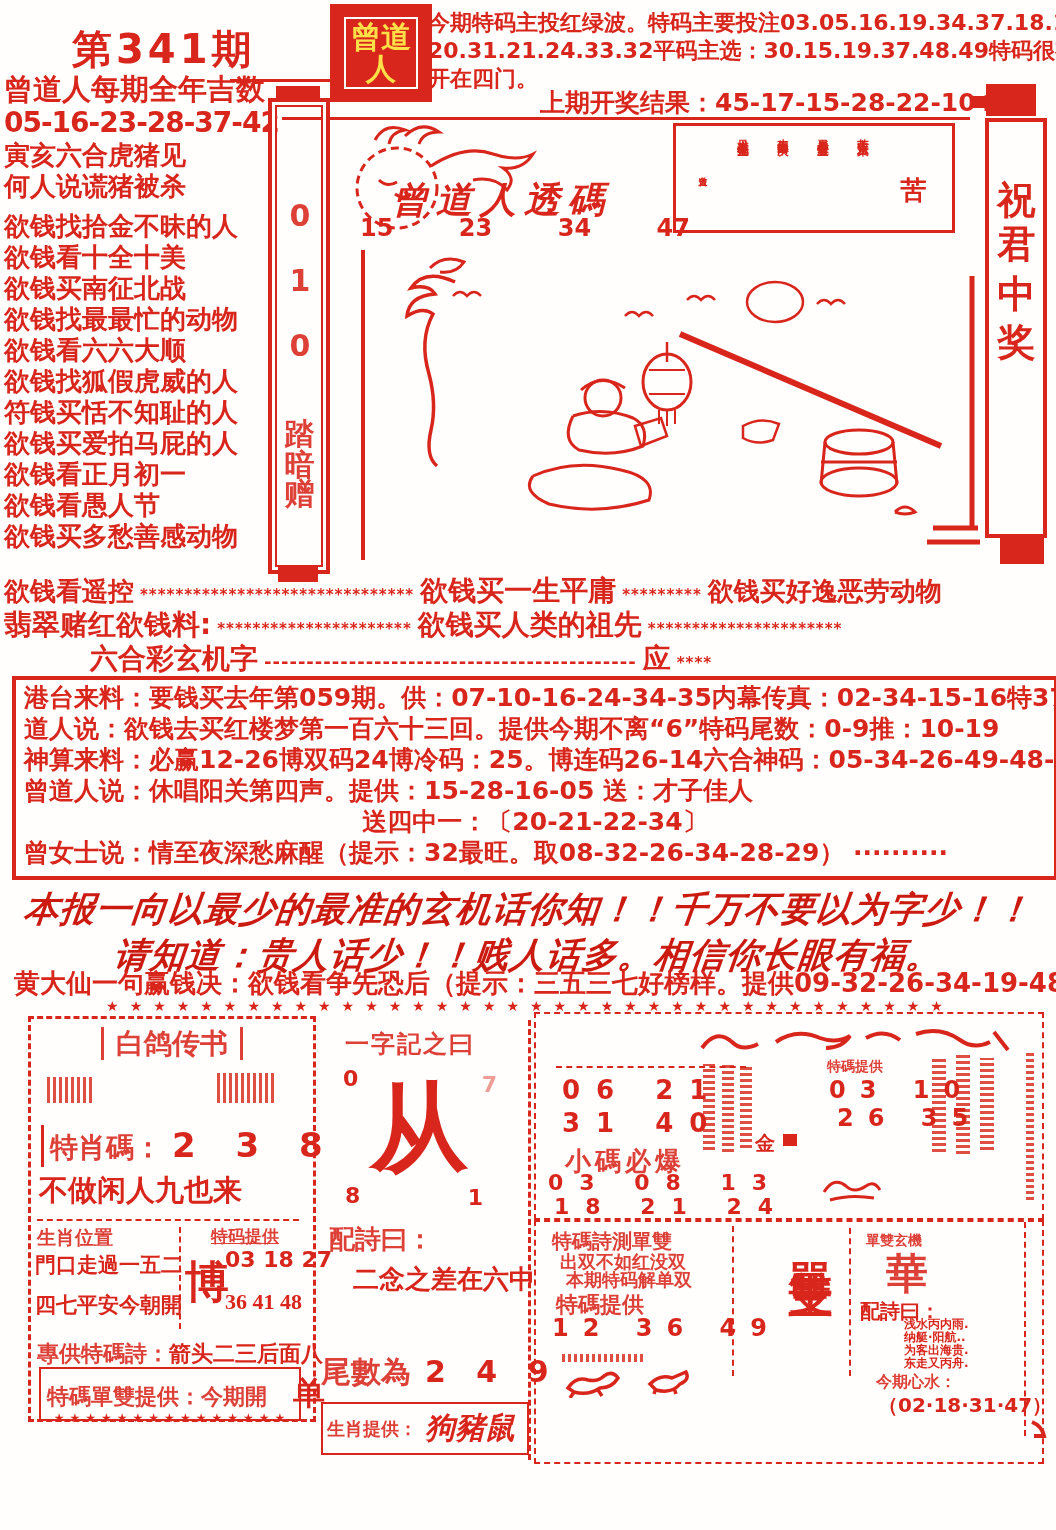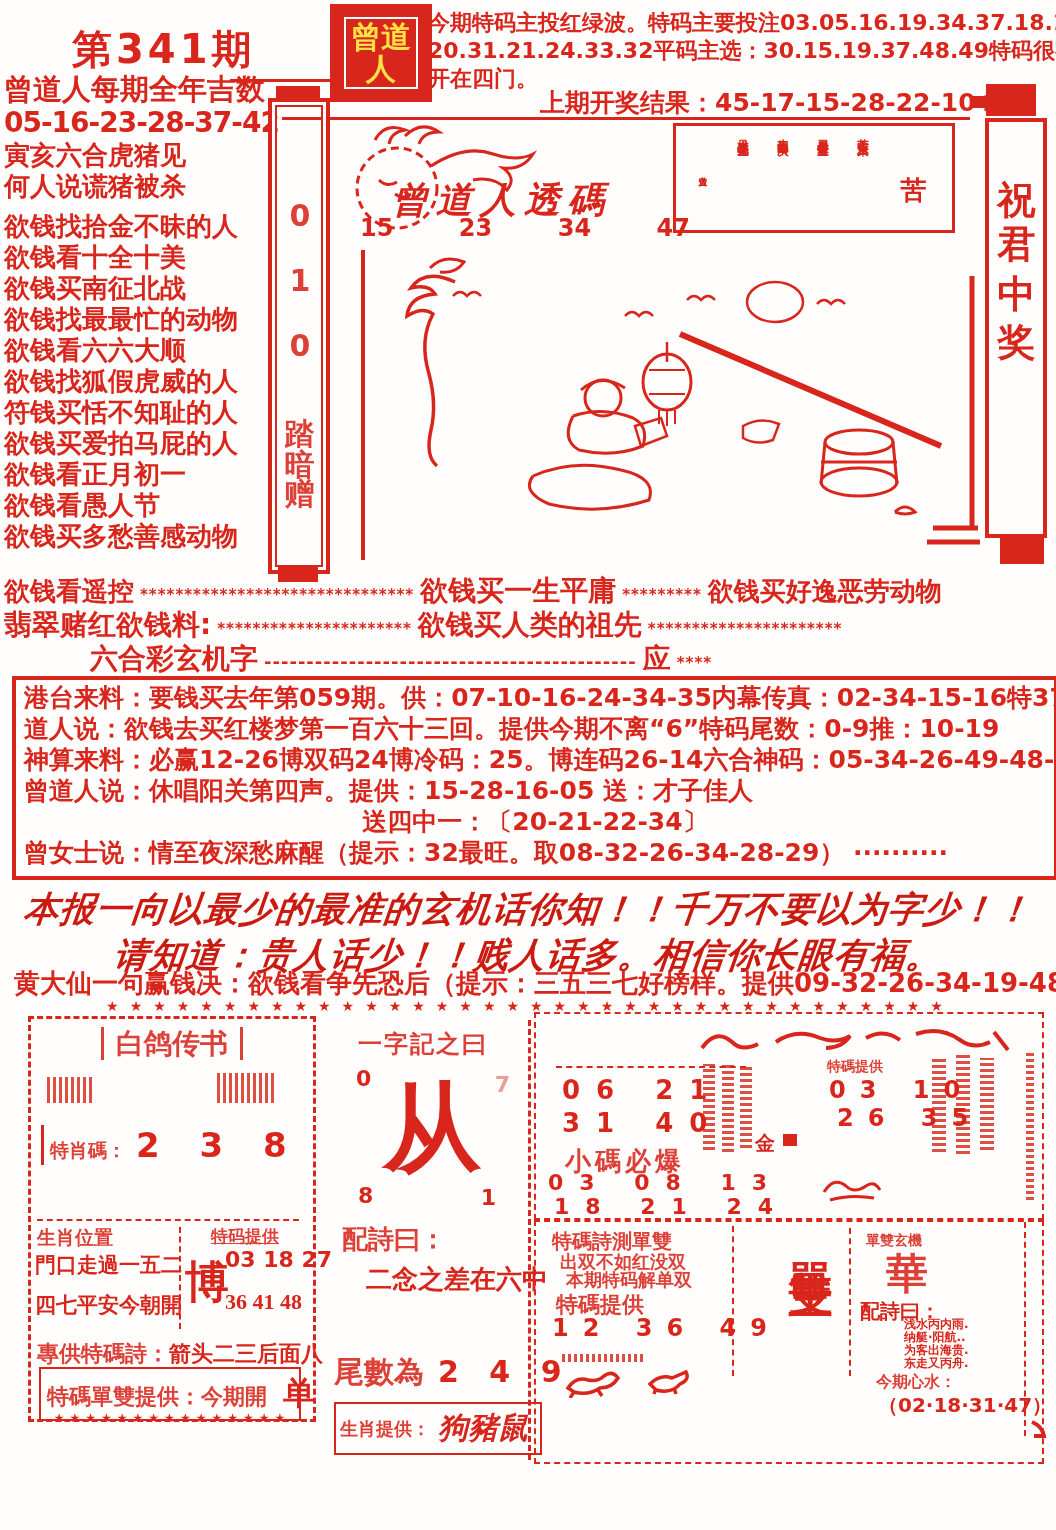--- a/index.html
+++ b/index.html
@@ -49,30 +49,30 @@
   .tr-c{text-align:center;}
   
   .slog{left:0;width:1056px;text-align:center;font-size:35px;font-style:italic;color:#cb1a10;transform:skewX(-6deg);letter-spacing:1px;}
   .hdx{left:14px;top:966px;font-size:26px;}
   .sep{left:10px;top:998px;width:1040px;text-align:center;font-size:14px;letter-spacing:11px;overflow:hidden;}
   
   .panelA{left:28px;top:1016px;width:282px;height:400px;border:3px dashed #d9261c;}
   .pa-title{left:0;top:6px;width:100%;text-align:center;}
   .pa-title span{font-size:28px;border-left:3px solid #d9261c;border-right:3px solid #d9261c;padding:0 12px;}
   .pa-special{left:10px;top:106px;display:flex;align-items:baseline;border-left:3px solid #d9261c;padding-left:6px;}
-  .pa-splabel{font-size:19px;} .pa-spnum{font-size:34px;letter-spacing:14px;margin-left:10px;}
+  .pa-splabel{font-size:28px;} .pa-spnum{font-size:34px;letter-spacing:14px;margin-left:10px;}
   .pa-line{left:8px;top:152px;font-size:29px;}
   .pa-div{left:6px;top:200px;width:262px;border-top:2px dashed #d9261c;}
   .pa-grid{left:4px;top:206px;width:270px;height:108px;}
   .pa-vdiv{left:144px;top:2px;height:102px;border-left:2px dashed #d9261c;position:absolute;}
   .pa-poem{left:6px;top:320px;font-size:22px;}
-  .pa-oe{left:8px;top:348px;width:246px;border:2px solid #d9261c;padding:3px 6px;display:flex;align-items:baseline;}
+  .pa-oe{left:8px;top:348px;width:246px;border:2px solid #d9261c;padding:3px 6px;display:flex;align-items:baseline;gap:10px;}
   .pa-oel{font-size:22px;} .pa-oev{font-size:32px;margin-left:16px;}
   .pa-stars{left:0;top:392px;width:100%;text-align:center;font-size:12px;letter-spacing:5px;}
-  .panelB{left:332px;top:1016px;width:206px;height:450px;}
+  .panelB{left:319px;top:1016px;width:206px;height:450px;}
   .pb-head{left:26px;top:12px;font-size:24px;letter-spacing:2px;}
   .wordbox{left:18px;top:42px;width:164px;height:152px;}
   .wb-big{left:0;top:0;width:100%;text-align:center;font-size:98px;line-height:140px;}
   .wb-c{font-size:22px;}
   .pb-plabel{left:10px;top:206px;font-size:26px;}
   .pb-poem{left:34px;top:246px;font-size:26px;}
   .pb-bigline{left:4px;top:296px;font-size:28px;}
   .pb-tail{left:2px;top:336px;display:flex;align-items:baseline;}
   .pb-taill{font-size:30px;} .pb-tailn{font-size:30px;letter-spacing:10px;margin-left:14px;}
   .pb-sx{left:2px;top:386px;width:196px;border:2px solid #d9261c;padding:4px 4px;display:flex;align-items:center;}
@@ -244,20 +244,21 @@
   <div class="abs sep">★★★★★★★★★★★★★★★★★★★★★★★★★★★★★★★★★★★★</div>
 
   <div class="abs panelA">
     <div class="abs pa-title"><span class="dist">白鸽传书</span></div>
     <div class="abs noise" style="left:16px;top:58px;width:48px;height:26px;"></div>
     <div class="abs noise" style="left:186px;top:54px;width:60px;height:30px;"></div>
     <div class="abs pa-special">
       <span class="pa-splabel dist">特肖碼：</span>
       <span class="pa-spnum">2 3 8</span>
     </div>
+    <div class="abs pa-line">不做闲人九也来</div>
     <div class="abs pa-div"></div>
     <div class="abs pa-grid">
       <div class="abs dist" style="left:2px;top:0;font-size:19px;">生肖位置</div>
       <div class="abs dist" style="left:176px;top:0;font-size:17px;text-decoration:underline;">特码提供</div>
       <div class="abs" style="left:0;top:26px;font-size:21px;">門口走過一五二</div>
       <div class="abs" style="left:0;top:66px;font-size:21px;">四七平安今朝開</div>
       <div class="pa-vdiv"></div>
       <div class="abs" style="left:150px;top:28px;font-size:44px;">博</div>
       <div class="abs" style="left:190px;top:22px;font-size:22px;">03 18 27</div>
       <div class="abs" style="left:190px;top:64px;font-size:22px;font-family:Liberation Serif, serif;">36 41 48</div>

